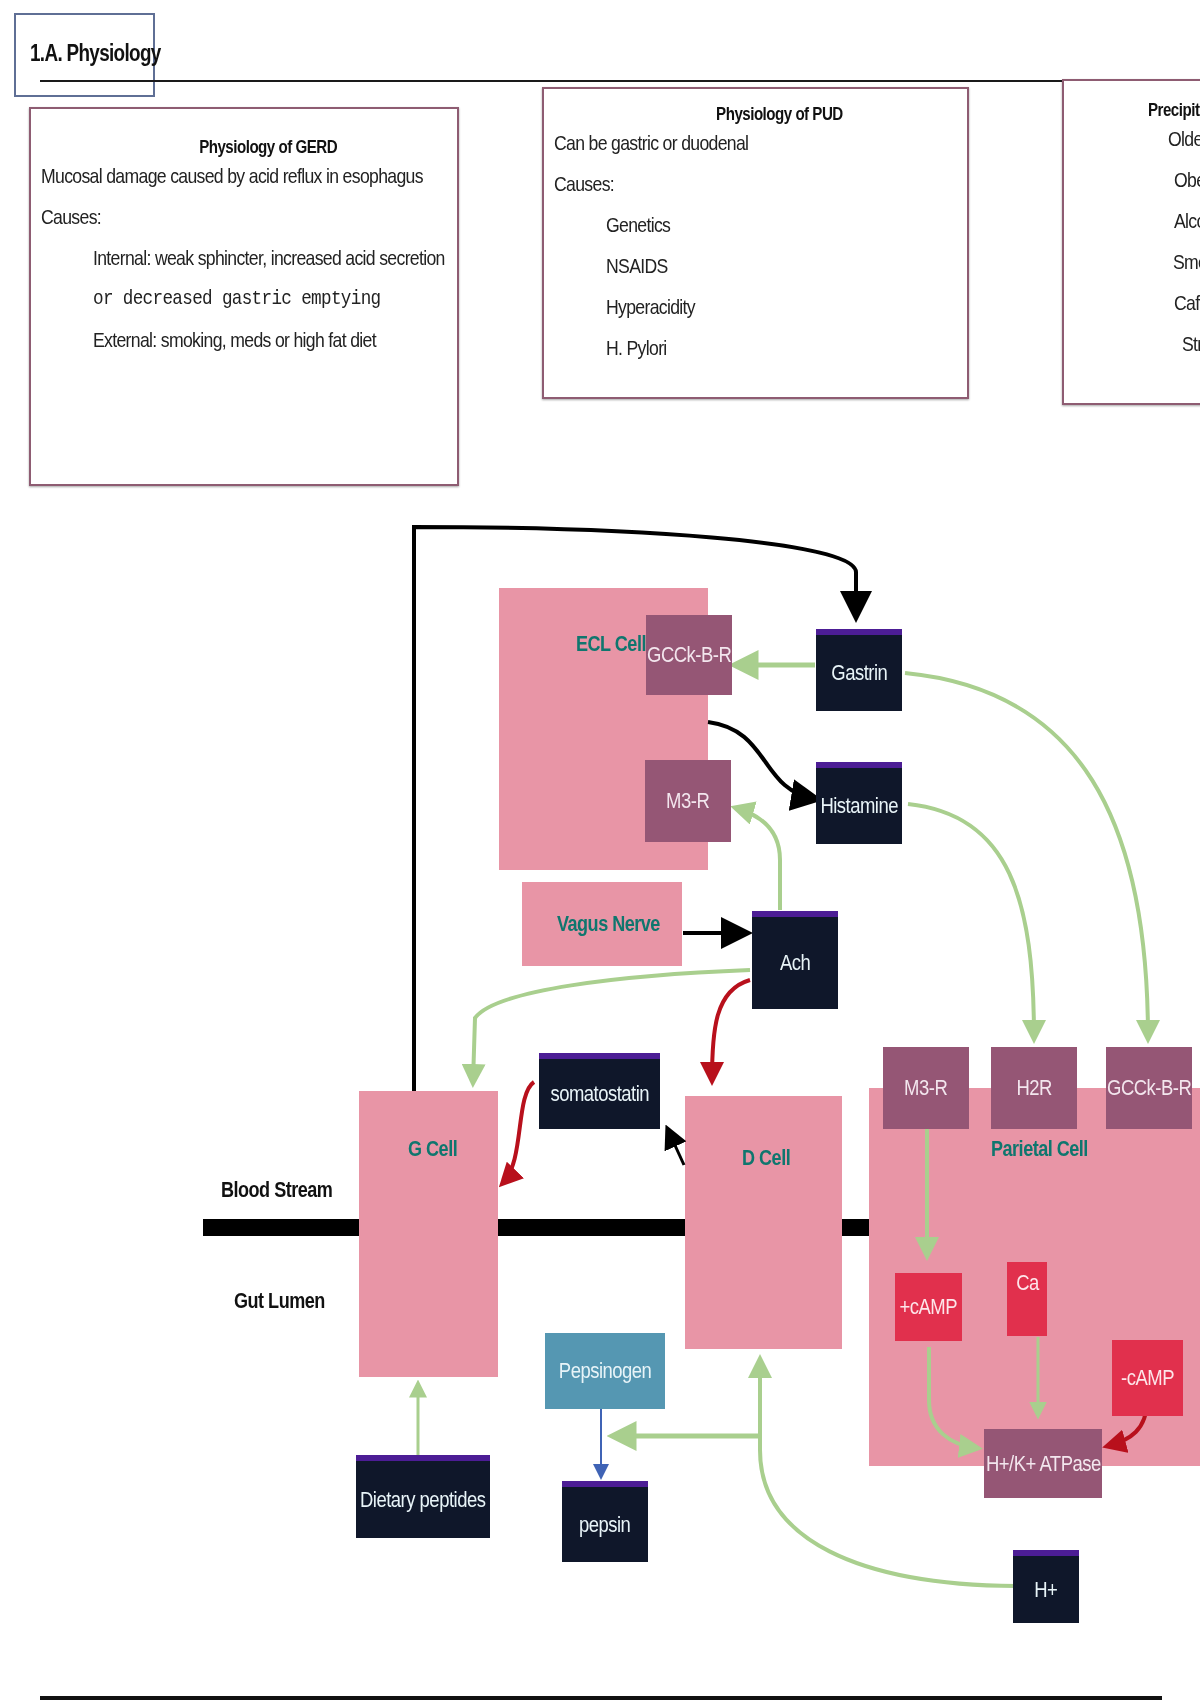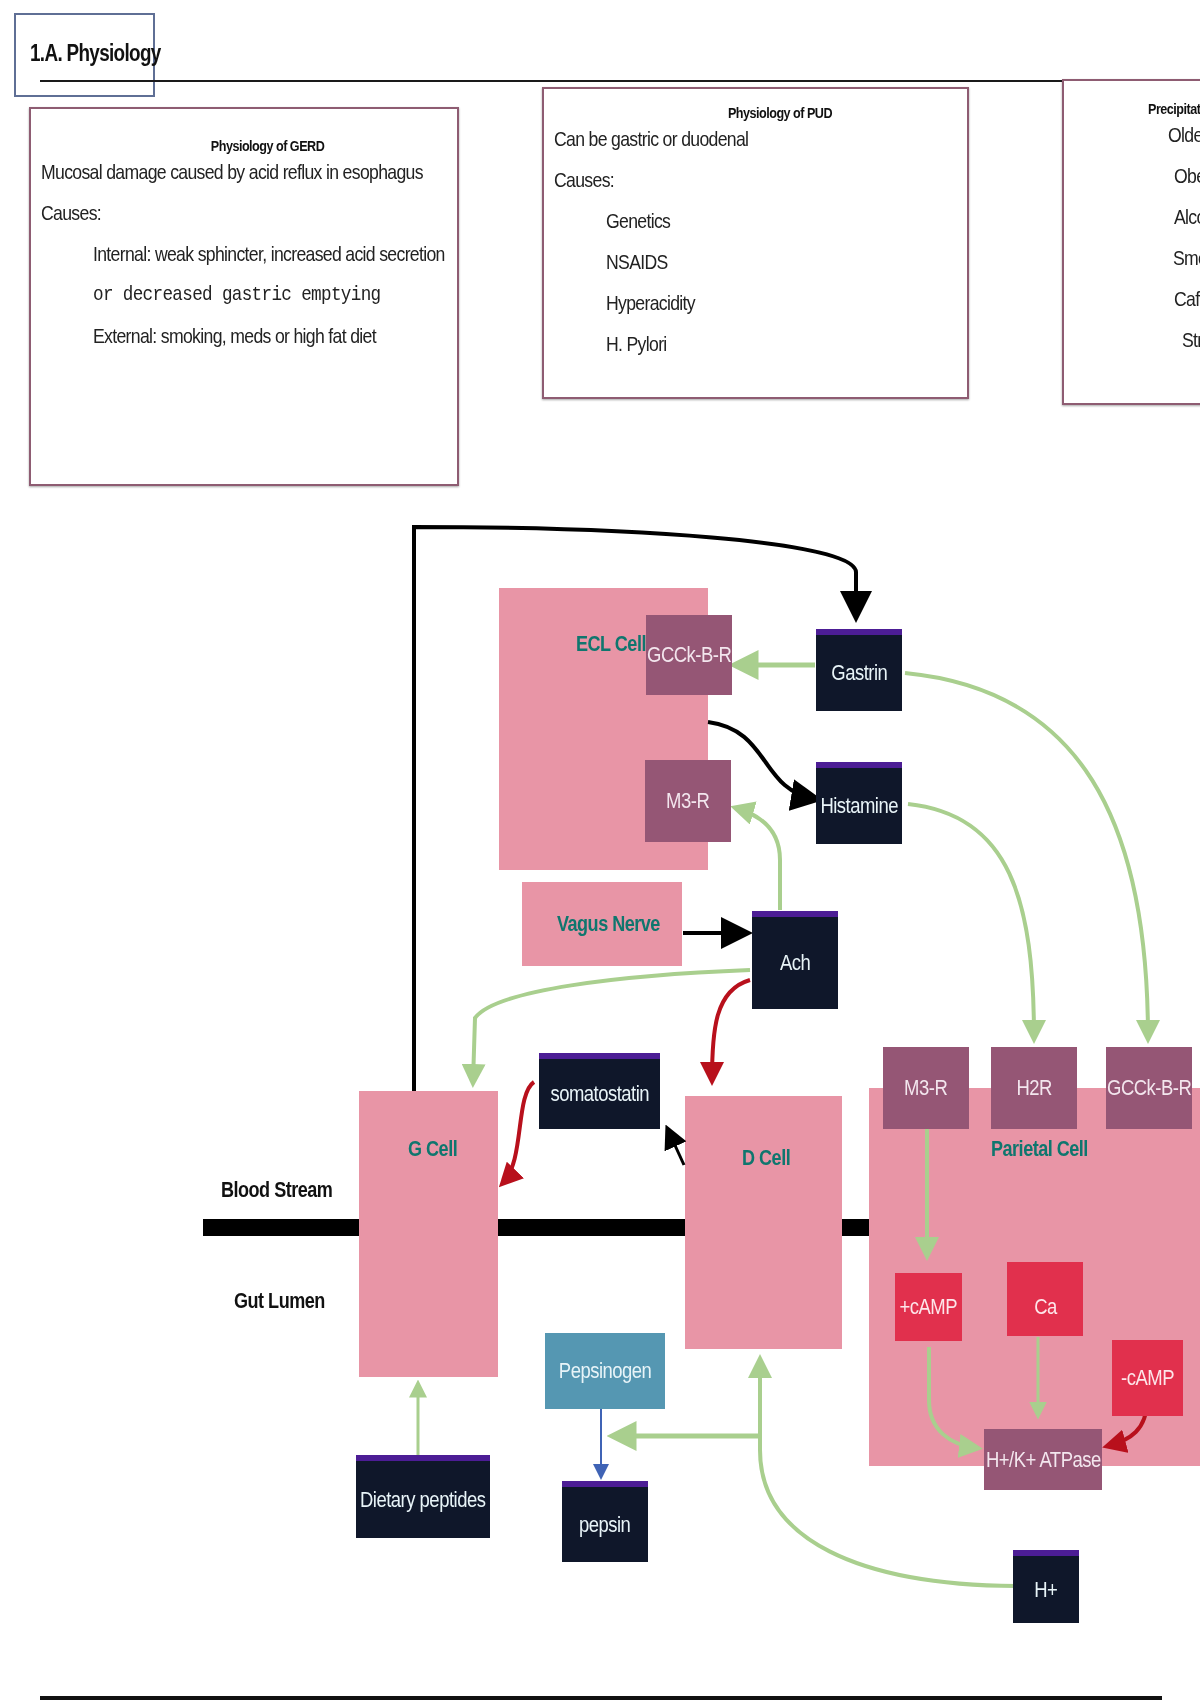--- a/index.html
+++ b/index.html
@@ -7,21 +7,21 @@
          font-family:"Liberation Sans", sans-serif; color:#222; }
   .abs { position:absolute; }
   .section-tab { left:14px; top:13px; width:141px; height:84px; border:2px solid #5f6f95;
                  box-sizing:border-box; background:#fff; }
   .section-title { left:30px; top:40px; font-size:23px; font-weight:bold; letter-spacing:-0.8px;
                    transform:scaleX(0.82); transform-origin:left top; color:#111; }
   .rule-top { left:40px; top:80px; width:1160px; height:2px; background:#1a1a1a; }
   .rule-bottom { left:40px; top:1696px; width:1122px; height:4px; background:#111; }
   .info-box { border:2px solid #8e5c72; box-shadow:0 1px 2px rgba(0,0,0,0.35); background:#fff;
               box-sizing:border-box; }
-  .info-box .hd { font-weight:bold; font-size:15px; text-align:center; letter-spacing:-0.6px; color:#111;margin-left:48px; }
+  .info-box .hd { font-weight:bold; font-size:18px; text-align:center; letter-spacing:-0.6px; color:#111;margin-left:48px; }
   .info-box .ln { font-size:21px; letter-spacing:-0.8px; color:#222; white-space:nowrap; line-height:41px; }
   .narrow { display:inline-block; transform:scaleX(0.84); transform-origin:left center; }
   .narrowc { display:inline-block; transform:scaleX(0.84); transform-origin:center center; }
   .node { position:absolute; display:flex; align-items:center; justify-content:center;
           font-size:22px; letter-spacing:-0.6px; box-sizing:border-box; }
   .node span { display:inline-block; transform:scaleX(0.84); white-space:nowrap; }
   .teal { background:#0f172a; color:#e8f4f8; border-top:6px solid #4c1d95; }
   .teal-light { background:#5597b2; color:#e8f4f8; }
   .plum { background:#955675; color:#f3e6ee; }
   .red { background:#e1304d; color:#fde6ea; }
@@ -167,27 +167,27 @@
 <div class="node plum" style="left:991px; top:1047px; width:86px; height:82px;">
     <span>H2R</span>
   </div>
 <div class="node plum" style="left:1106px; top:1047px; width:86px; height:82px;">
     <span>GCCk-B-R</span>
   </div>
 
 <div class="node red" style="left:895px; top:1273px; width:67px; height:68px;">
     <span>+cAMP</span>
   </div>
-<div class="node red" style="left:1007px; top:1262px; width:76px; height:74px; align-items:flex-start; padding-top:32px;">
+<div class="node red" style="left:1007px; top:1262px; width:40px; height:74px; align-items:flex-start; padding-top:8px;">
     <span>Ca</span>
   </div>
 <div class="node red" style="left:1112px; top:1340px; width:71px; height:76px;">
     <span>-cAMP</span>
   </div>
-<div class="node plum" style="left:984px; top:1429px; width:118px; height:61px;">
+<div class="node plum" style="left:984px; top:1429px; width:118px; height:69px;">
     <span>H+/K+ ATPase</span>
   </div>
 
 <div class="node teal-light" style="left:545px; top:1333px; width:120px; height:76px;">
     <span>Pepsinogen</span>
   </div>
 <div class="node teal" style="left:562px; top:1481px; width:86px; height:81px;">
     <span>pepsin</span>
   </div>
 <div class="node teal" style="left:356px; top:1455px; width:134px; height:83px;">

